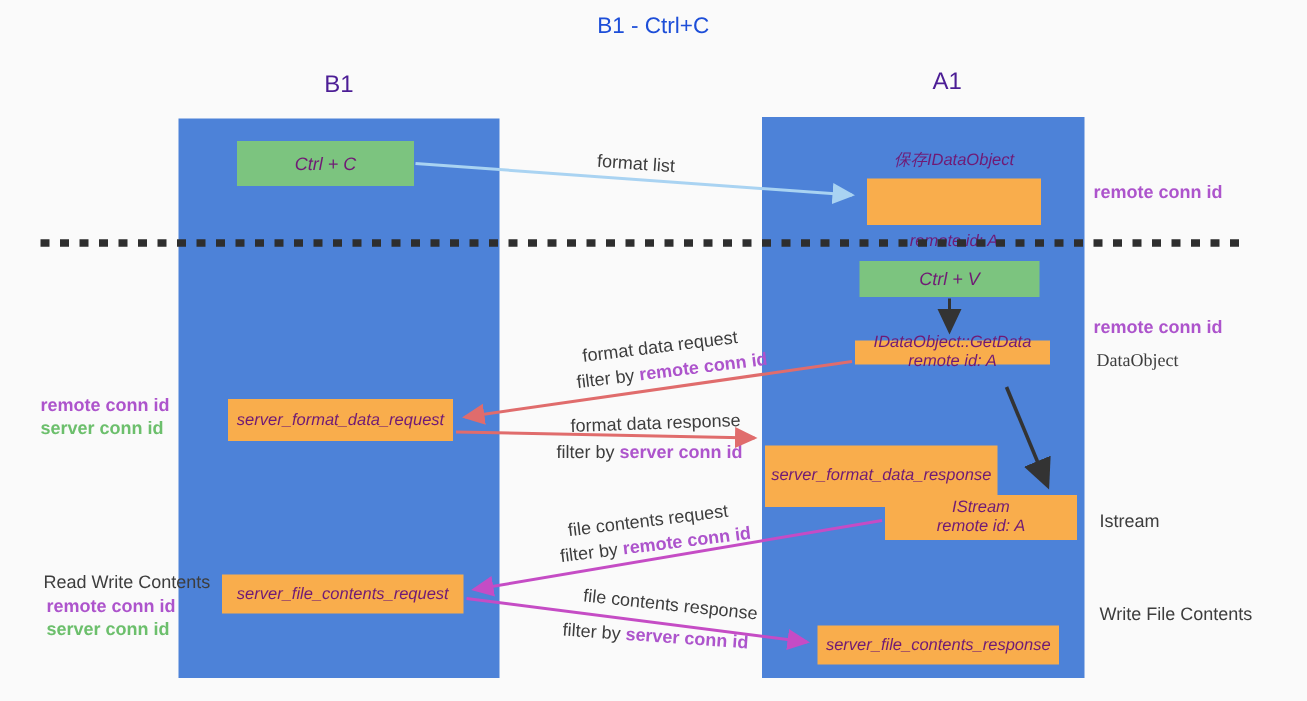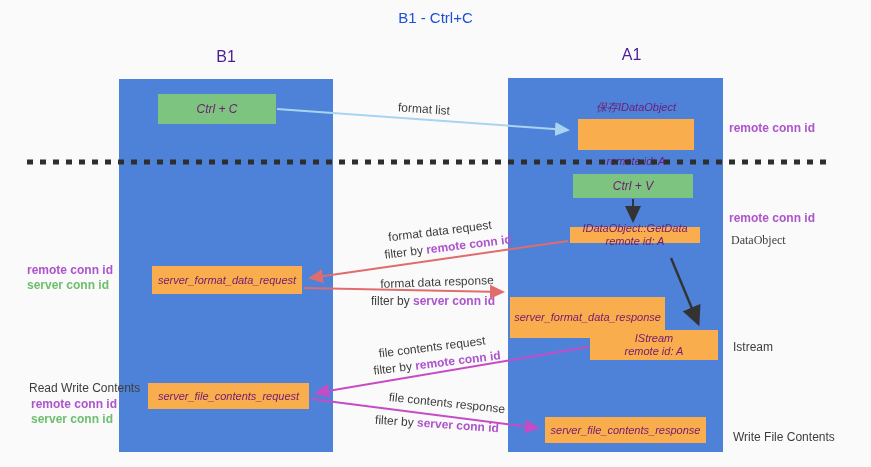--- a/index.html
+++ b/index.html
@@ -34,21 +34,21 @@
   .n-fileresp { left:545px; top:417px; width:161px; height:26px; }
 
   .ann { position:absolute; font-size:12px; line-height:15px; color:#3d3d3d; white-space:nowrap; }
   .purple { color:#ad54cc; font-weight:bold; }
   .greentx { color:#6cbf6c; font-weight:bold; }
 
   .a-r1     { left:729px; top:121px; }
   .a-r2     { left:729px; top:211px; }
   .a-rdo    { left:731px; top:233px;font-family:Liberation Serif, serif; }
   .a-ris    { left:733px; top:340px; }
-  .a-rwrite { left:733px; top:430px; }
+  .a-rwrite { left:733px; top:402px; }
   .a-l1     { left:27px;  top:263px; }
   .a-lread  { left:29px;  top:381px; }
   .a-l2     { left:31px;  top:397px; }
 
   .alabel { position:absolute; font-size:12px; color:#3d3d3d; white-space:nowrap; }
   .lbl-fmtlist  { left:424px; top:109px; transform:translate(-50%,-50%) rotate(4deg); }
   .lbl-fdreq    { left:440px; top:231px; transform:translate(-50%,-50%) rotate(-7deg); }
   .lbl-fb1      { left:448px; top:247px; transform:translate(-50%,-50%) rotate(-7deg); }
   .lbl-fdresp   { left:437px; top:282px; transform:translate(-50%,-50%) rotate(-2deg); }
   .lbl-fb2      { left:433px; top:301px; transform:translate(-50%,-50%); }

